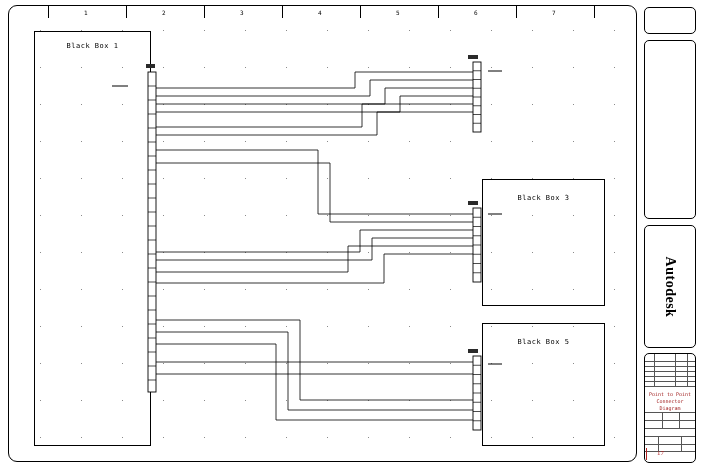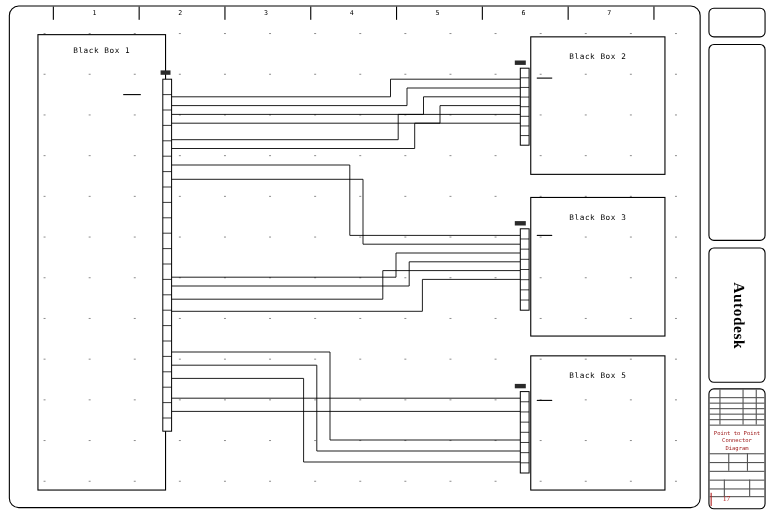--- a/index.html
+++ b/index.html
@@ -57,23 +57,20 @@
     <span class="rnum" style="left:75px">1</span>
     <span class="rnum" style="left:153px">2</span>
     <span class="rnum" style="left:231px">3</span>
     <span class="rnum" style="left:309px">4</span>
     <span class="rnum" style="left:387px">5</span>
     <span class="rnum" style="left:465px">6</span>
     <span class="rnum" style="left:543px">7</span>
 
     <div class="box" style="left:25px;top:25px;width:117px;height:415px">
       <span class="box-label bb1">Black Box 1</span>
-    </div>
-    <div class="box" style="left:473px;top:27px;width:123px;height:126px">
-      <span class="box-label">Black Box 2</span>
     </div>
     <div class="box" style="left:473px;top:173px;width:123px;height:127px">
       <span class="box-label">Black Box 3</span>
     </div>
     <div class="box" style="left:473px;top:317px;width:123px;height:123px">
       <span class="box-label">Black Box 5</span>
     </div>
   </div>
 
   <svg id="wire-layer" width="702" height="470" viewBox="0 0 702 470">

